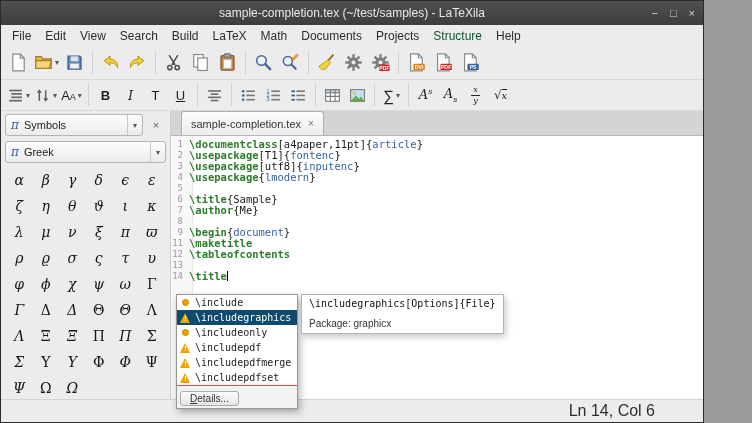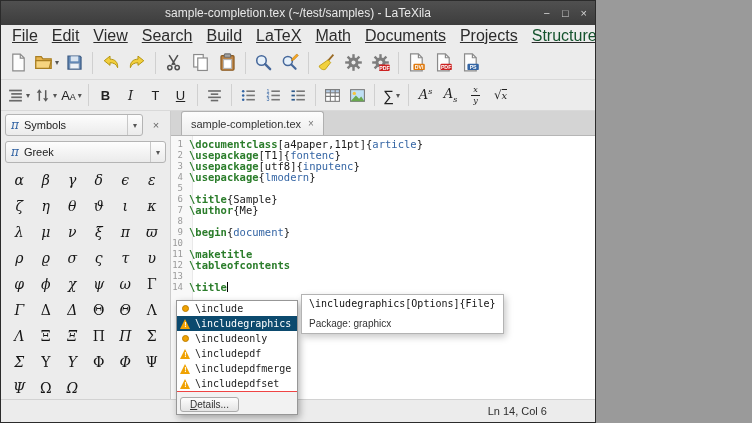--- a/index.html
+++ b/index.html
@@ -1,30 +1,30 @@
 <!DOCTYPE html>
 <html><head>
 <meta charset="utf-8">
 <style>
   * { margin:0; padding:0; box-sizing:border-box; }
   body { font-family:"Liberation Sans", sans-serif; background:#9a9a9a; }
-  .window{ width:596px; height:423px; border:1px solid #2b2b2b; background:#ececec;
+  .window{ width:704px; height:423px; border:1px solid #2b2b2b; background:#ececec;
     display:flex; flex-direction:column; position:relative; overflow:hidden; }
 
   
   .titlebar{ height:24px; flex:0 0 24px; background:linear-gradient(#505050,#3d3d3d);
     color:#e8e8e8; display:flex; align-items:center; justify-content:center;
     font-size:12px; position:relative; }
   .win-controls{ position:absolute; right:8px; top:0; height:100%;
     display:flex; gap:12px; align-items:center; }
   .win-btn{ background:none; border:none; color:#d6d6d6; font-size:11px; line-height:1; cursor:default; }
 
   
   .menubar{ height:21px; flex:0 0 21px; display:flex; align-items:center;
-    padding-left:4px; font-size:16px; color:#2c2c2c; background:#ececec;text-decoration:underline; }
+    padding-left:4px; font-size:12px; color:#2c2c2c; background:#ececec; }
   .menu-item{ padding:2px 7px; }
   .menu-item.disabled{ color:#14532d; }
 
   
   .toolbar{ display:flex; align-items:center; padding:2px 4px; background:#ececec;
     border-bottom:1px solid #d9d9d9; }
   #toolbar-main{ height:34px; flex:0 0 34px; }
   #toolbar-format{ height:31px; flex:0 0 31px; }
   .tbtn{ display:flex; align-items:center; justify-content:center; min-width:27px; height:26px;
     border:none; background:none; border-radius:3px; padding:0 2px; }
@@ -84,21 +84,21 @@
     font-family:"DejaVu Sans Mono",monospace; font-size:10.5px; }
   .ln{ width:18px; flex:0 0 18px; padding-right:6px; text-align:right; color:#9a9a9a;
     font-size:9px; line-height:11px; }
   .code{ white-space:pre; }
   .seg-cmd{ color:#2b7d2b; font-weight:bold; }
   .seg-arg{ color:#3465a4; }
   .seg-plain{ color:#1a1a1a; }
   .caret{ display:inline-block; width:1px; height:10px; background:#000; vertical-align:-1px; }
 
   
-  #completion{ position:absolute; left:175px; top:299px; width:122px; background:#fff;
+  #completion{ position:absolute; left:175px; top:293px; width:122px; background:#fff;
     border:1px solid #979797; box-shadow:2px 3px 7px rgba(0,0,0,.3); z-index:6; }
   .comp-item{ height:15px; display:flex; align-items:center; gap:4px; padding:0 3px;
     font-family:"DejaVu Sans Mono",monospace; font-size:10px; color:#222; }
   .comp-item.selected{ background:#0c4a6e; color:#fff; }
   .comp-icon{ width:11px; flex:0 0 11px; display:flex; align-items:center; justify-content:center; }
   .icon-bullet{ width:7px; height:7px; border-radius:50%; background:#f0a202; border:1px solid #bf7e00; }
   .icon-warning{ position:relative; width:11px; height:10px; }
   .icon-warning::before{ content:""; position:absolute; left:0; top:0;
     border-left:5.5px solid transparent; border-right:5.5px solid transparent;
     border-bottom:10px solid #f0a202; }
@@ -110,21 +110,21 @@
 
   
   #comp-tooltip{ position:absolute; left:300px; top:293px; background:#fff;
     border:1px solid #b3b3b3; box-shadow:2px 3px 7px rgba(0,0,0,.22); padding:3px 7px 4px 7px;
     z-index:6; }
   #comp-tooltip .sig{ font-family:"DejaVu Sans Mono",monospace; font-size:10px; color:#111; }
   #comp-tooltip .pkg{ font-size:10px; color:#333; margin-top:9px; }
 
   
   .statusbar{ height:23px; flex:0 0 23px; background:#ececec; border-top:1px solid #d2d2d2;
-    display:flex; align-items:center; font-size:11px; color:#2e2e2e; }
+    display:flex; align-items:center; font-size:16px; color:#2e2e2e; }
   .pos{ margin-left:auto; margin-right:48px; }
 </style>
 </head>
 <body>
 
 <div class="window">
 
   <div class="titlebar">
     <span class="title">sample-completion.tex (~/test/samples) - LaTeXila</span>
     <div class="win-controls">
@@ -516,24 +516,20 @@
             </div>
             <div class="code-line">
               <span class="ln">8</span>
               <span class="code"></span>
             </div>
             <div class="code-line">
               <span class="ln">9</span>
               <span class="code"><span class="seg-cmd">\begin</span><span class="seg-plain">{</span><span class="seg-arg">document</span><span class="seg-plain">}</span></span>
             </div>
             <div class="code-line">
-              <span class="ln">10</span>
-              <span class="code"></span>
-            </div>
-            <div class="code-line">
               <span class="ln">11</span>
               <span class="code"><span class="seg-cmd">\maketitle</span></span>
             </div>
             <div class="code-line">
               <span class="ln">12</span>
               <span class="code"><span class="seg-cmd">\tableofcontents</span></span>
             </div>
             <div class="code-line">
               <span class="ln">13</span>
               <span class="code"></span>

